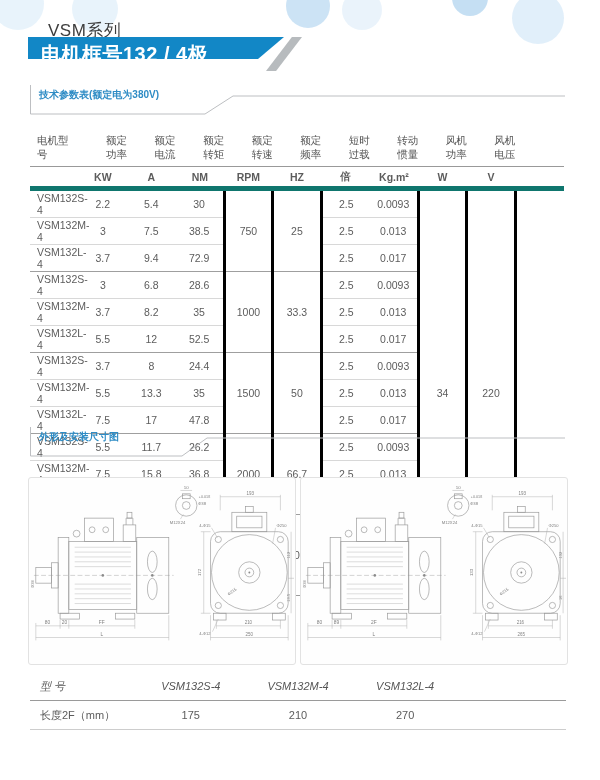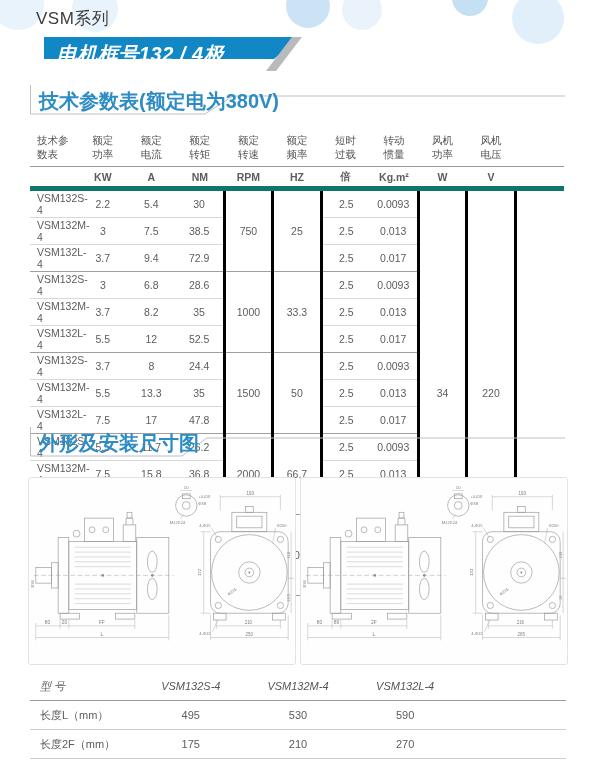--- a/index.html
+++ b/index.html
@@ -1,37 +1,37 @@
 <!DOCTYPE html>
 <html><head>
 <meta charset="utf-8">
 <style>
   html,body{margin:0;padding:0;background:#ffffff;}
   .page{position:relative;width:600px;height:780px;background:#fff;overflow:hidden;
         font-family:"Liberation Sans","DejaVu Sans",sans-serif;}
   .bubble{position:absolute;border-radius:50%;}
 
-  .title{position:absolute;left:36px;top:7px;margin:0;font-size:17px;font-weight:400;
+  .title{position:absolute;left:36px;top:7px;margin:12px;font-size:17px;font-weight:400;
          color:#3d3d3d;letter-spacing:.5px;}
 
-  .banner{position:absolute;left:44px;top:37px;width:256px;height:22px;background:#1287c6;
+  .banner{position:absolute;left:28px;top:37px;width:256px;height:22px;background:#1287c6;
           color:#fff;font-size:20px;font-weight:bold;line-height:34px;padding-left:13px;
           box-sizing:border-box;letter-spacing:.5px;
-          clip-path:polygon(0 0,100% 0,calc(100% - 26px) 100%,0 100%);font-style:italic;}
+          clip-path:polygon(0 0,100% 0,calc(100% - 26px) 100%,0 100%);}
   .banner-stripe{position:absolute;left:266px;top:37px;width:36px;height:34px;background:#b7bbbe;
           clip-path:polygon(72% 0,100% 0,28% 100%,0 100%);}
 
   .section{position:absolute;left:30px;width:536px;height:30px;}
   .s1{top:85px;} .s2{top:427px;}
   .section svg{position:absolute;left:0;top:0;}
-  .section .label{position:absolute;left:9px;top:3px;font-size:20px;font-weight:bold;color:#2e8cc5;}
+  .section .label{position:absolute;left:9px;top:3px;font-size:10px;font-weight:bold;color:#2e8cc5;}
 
   table.spec{position:absolute;left:30px;top:131px;width:534px;border-collapse:collapse;
              table-layout:fixed;font-size:10.5px;color:#5c5c5c;border-bottom:1px solid #9a9a9a;}
-  .spec th{font-weight:normal;text-align:center;vertical-align:middle;padding:3px 0 5px;
+  .spec th{font-weight:normal;text-align:right;vertical-align:middle;padding:3px 0 5px;
            line-height:1.3;color:#555;}
   .spec thead tr.units td{border-top:1px solid #999;border-bottom:5px solid #0f766e;height:17px;
            text-align:center;font-weight:bold;}
   .spec tbody td{border-top:1px solid #d8d8d8;height:15px;text-align:center;}
   .spec tbody tr.gs td{border-top:1px solid #9f9f9f;}
   .spec td.vb{border-left:3px solid #000000;margin-left:46px;}
   .spec .model{text-align:left;padding-left:7px;}
 
   .drawings{position:absolute;left:28px;top:477px;width:540px;height:188px;display:flex;gap:4px;}
   .panel{flex:1;border:1px solid #e2e2e2;border-radius:3px;background:#fefefe;
@@ -66,21 +66,21 @@
   <div class="section s1">
     <svg width="536" height="30">
       <polyline points="0.5,0 0.5,29 175,29 203,11 535,11" fill="none" stroke="#bdbfc2" stroke-width="1"></polyline>
     </svg>
     <span class="label">技术参数表(额定电为380V)</span>
   </div>
 
   <table class="spec">
     <thead>
         <tr>
-          <th class="model">技术参数表</th>
+          <th class="model">电机型号</th>
           <th>额定<br>功率</th>
           <th>额定<br>电流</th>
           <th>额定<br>转矩</th>
           <th>额定<br>转速</th>
           <th>额定<br>频率</th>
           <th>短时<br>过载</th>
           <th>转动<br>惯量</th>
           <th>风机<br>功率</th>
           <th>风机<br>电压</th>
           <th></th>
@@ -475,27 +475,20 @@
         <tr>
           <th class="label">型  号</th>
           <th>VSM132S-4</th>
           <th>VSM132M-4</th>
           <th>VSM132L-4</th>
           <th></th>
         </tr>
       </thead>
     <tbody>
         <tr>
-          <td class="label">长度L（mm）</td>
-          <td>495</td>
-          <td>530</td>
-          <td>590</td>
-          <td></td>
-        </tr>
-        <tr>
           <td class="label">长度2F（mm）</td>
           <td>175</td>
           <td>210</td>
           <td>270</td>
           <td></td>
         </tr>
       </tbody>
   </table>
 
 </div>

